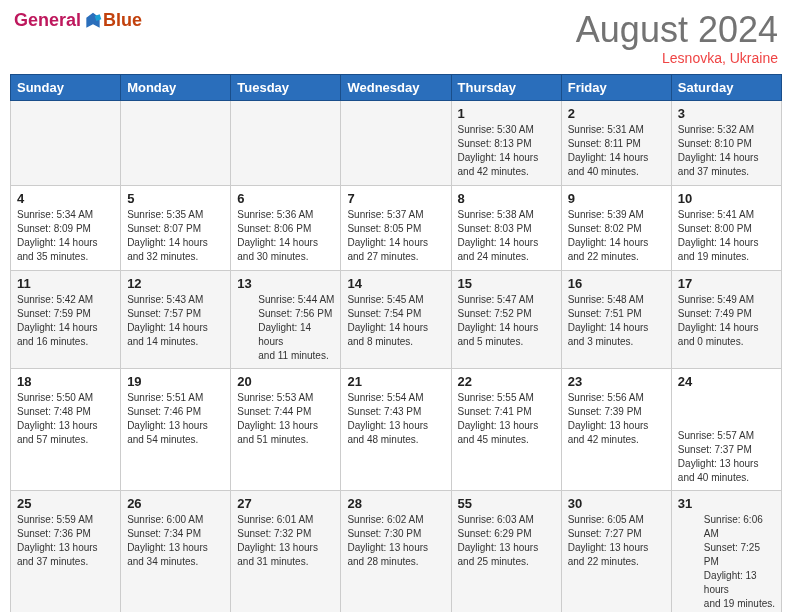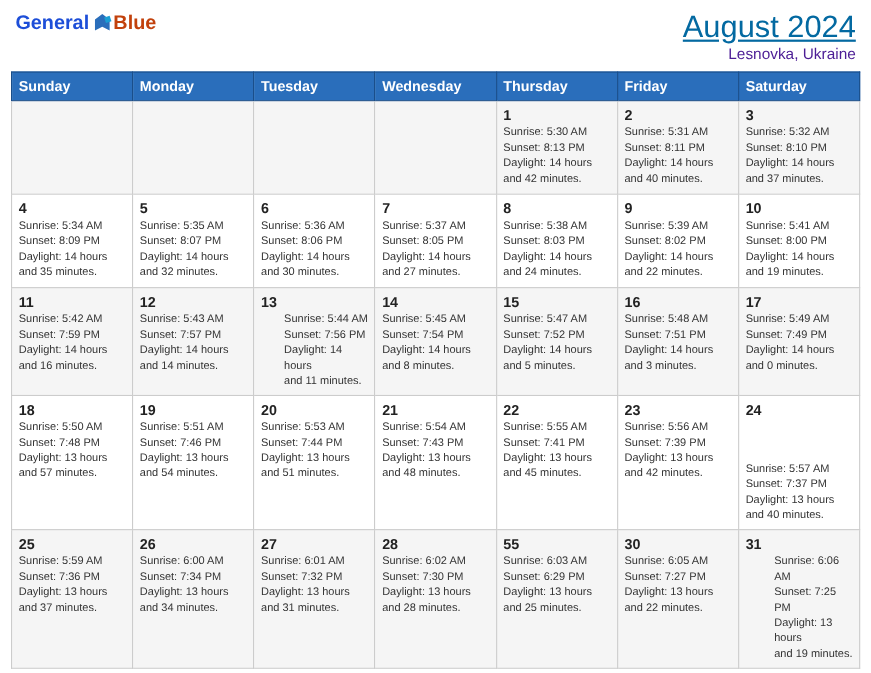--- a/index.html
+++ b/index.html
@@ -22,45 +22,44 @@
       flex-direction: column;
       align-items: flex-start;
     }
     .logo-text {
       display: flex;
       align-items: center;
     }
     .logo-general {
       font-size: 18px;
       font-weight: bold;
-      color: #1d4ed8;
+      color: #be185d;
     }
     .logo-blue {
       font-size: 18px;
       font-weight: bold;
       color: #c2410c;
     }
     .logo-icon {
       width: 20px;
       height: 20px;
       margin-left: 2px;
     }
     .title-block {
       text-align: right;
     }
     .month-year {
-      font-size: 28px;
+      font-size: 36px;
       font-weight: normal;
-      color: #0369a1;
+      color: #737373;
       line-height: 1.1;
-      text-decoration: underline;
     }
     .location {
       font-size: 14px;
-      color: #4c1d95;
+      color: #ef4444;
     }
     table {
       width: 100%;
       border-collapse: collapse;
       table-layout: fixed;
     }
     thead tr th {
       background-color: #2a6ebb;
       color: #fff;
       text-align: left;

